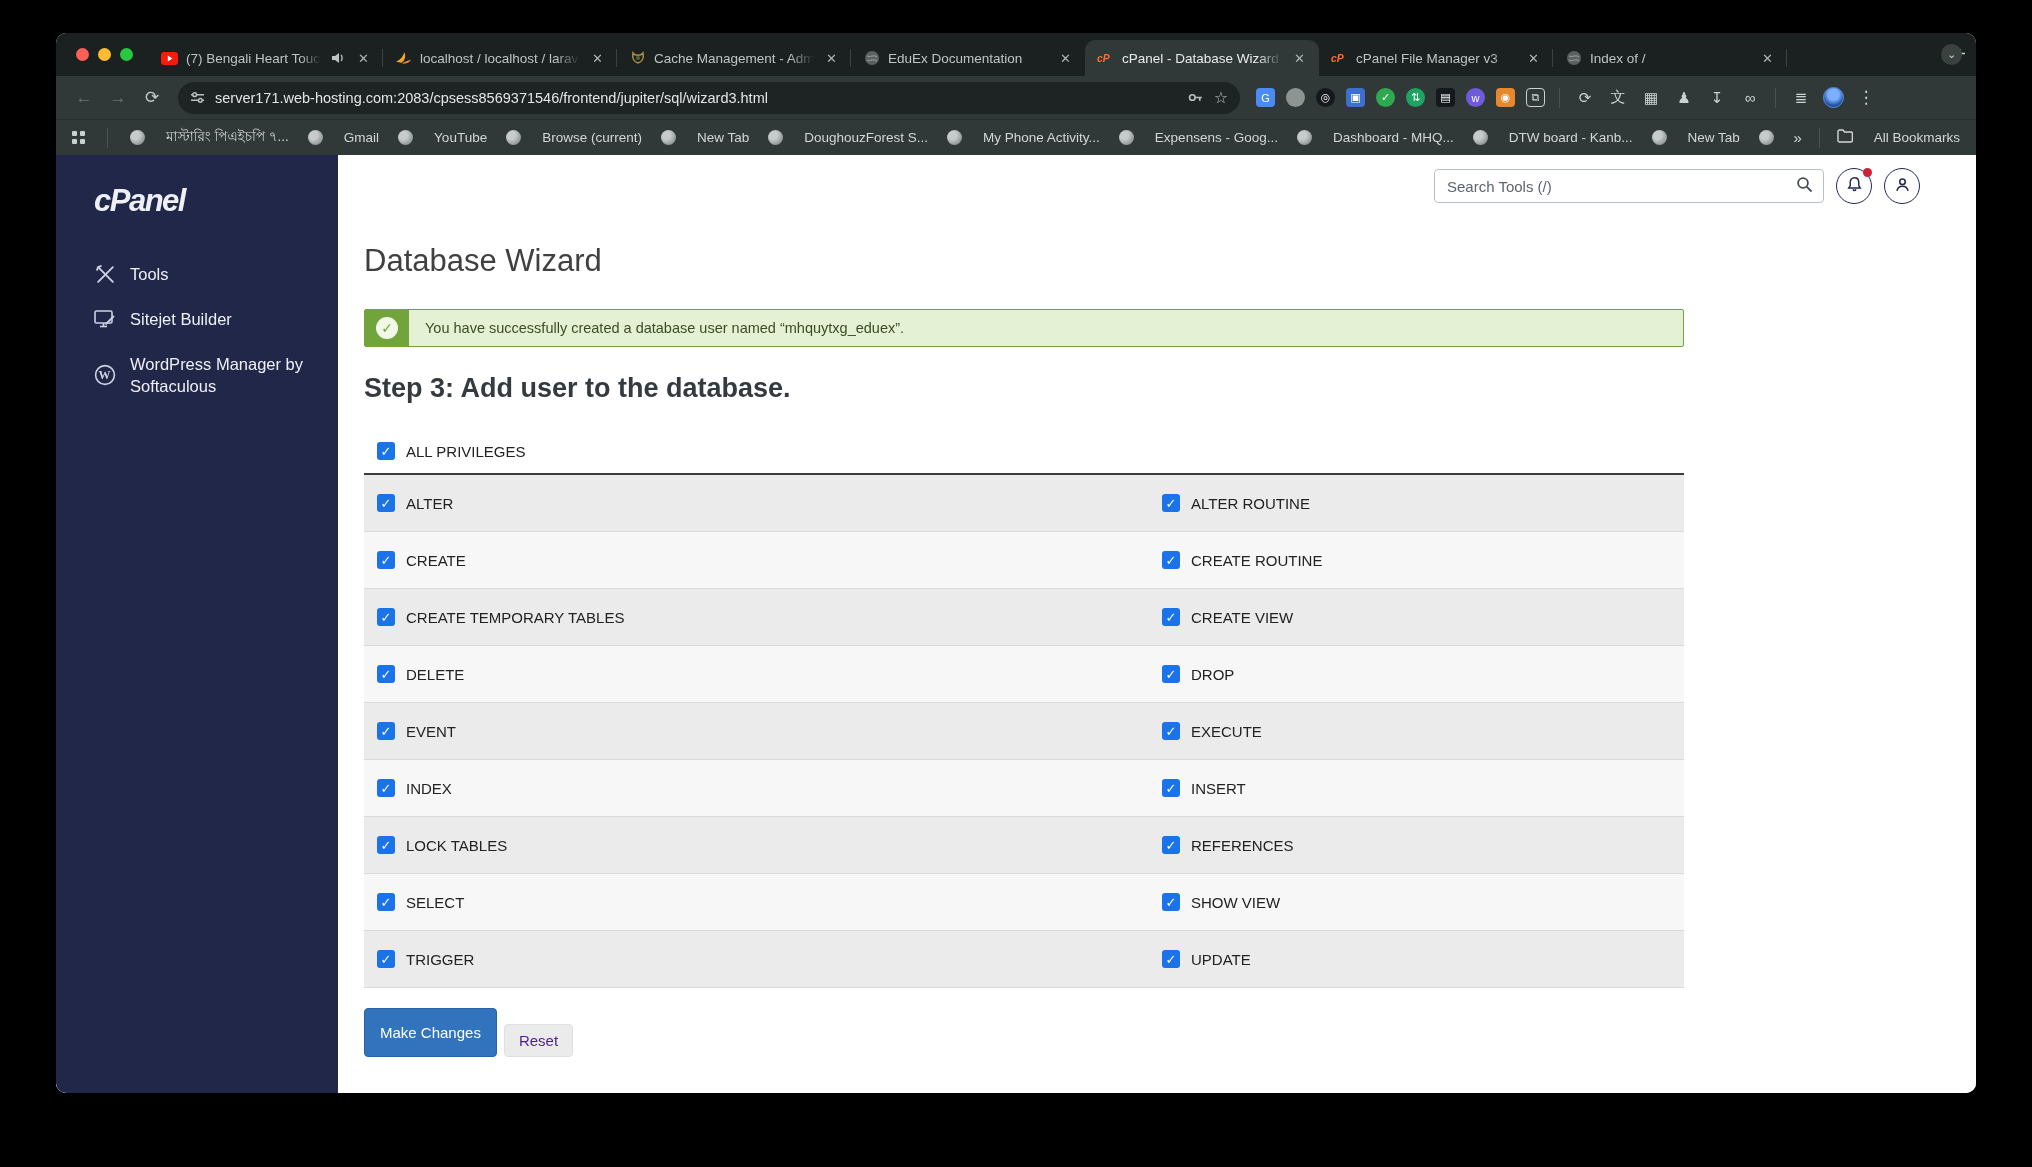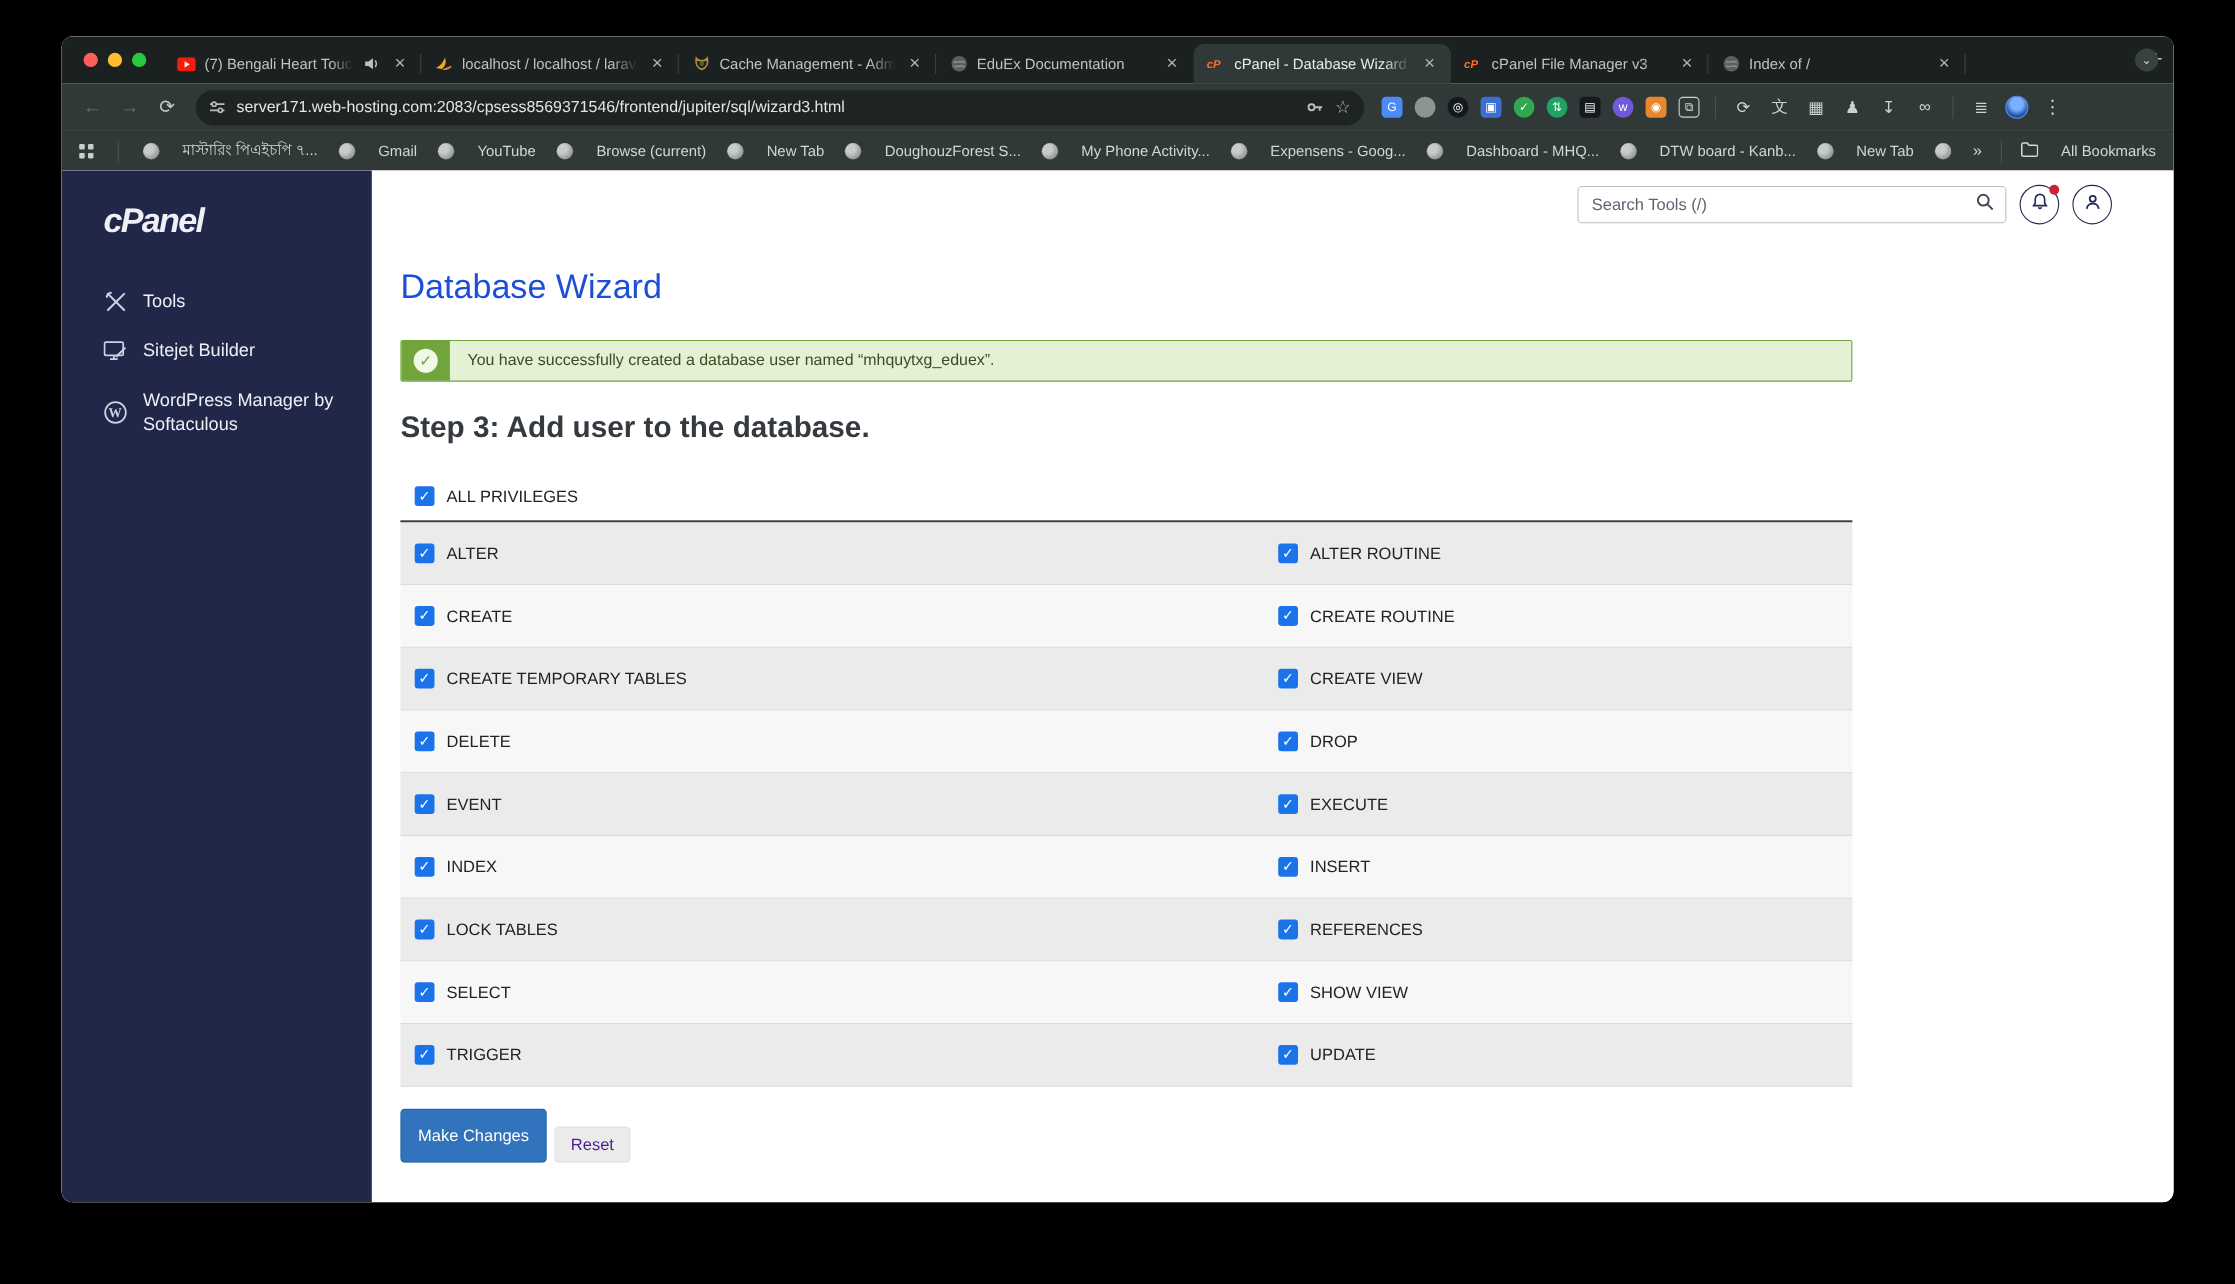--- a/index.html
+++ b/index.html
@@ -52,21 +52,21 @@
 
   .main { flex:1; display:flex; flex-direction:column; min-width:0; }
   .main-header { height:62px; display:flex; align-items:center; justify-content:flex-end; gap:12px; padding-right:56px; flex-shrink:0; }
   .search-wrap { width:390px; height:34px; border:1px solid #b9bfca; border-radius:4px; display:flex; align-items:center; padding:0 10px 0 12px; color:#5d6470; }
   .search-wrap input { border:none; outline:none; flex:1; font-size:15px; color:#444; background:transparent; font-family:inherit; }
   .search-wrap input::placeholder { color:#5d6470; }
   .hdr-circle { width:36px; height:36px; border-radius:50%; border:1.5px solid #232a52; display:flex; align-items:center; justify-content:center; color:#232a52; position:relative; flex-shrink:0; }
   .notif-dot { position:absolute; top:-1px; right:-1px; width:9px; height:9px; border-radius:50%; background:#cc2139; }
 
   .content { padding:0 0 0 26px; overflow:hidden; }
-  .page-title { font-size:31px; color:#1d4ed8; font-weight:400; margin:26px 0 30px; }
+  .page-title { font-size:31px; color:#404040; font-weight:400; margin:26px 0 30px; }
   .alert-success { width:1320px; min-height:38px; border:1px solid #71a53c; background:#e4f1d4; display:flex; align-items:stretch; border-radius:2px; }
   .alert-strip { width:44px; background:#71a53c; display:flex; align-items:center; justify-content:center; flex-shrink:0; }
   .alert-check { width:22px; height:22px; border-radius:50%; background:#f1f8e7; color:#71a53c; font-weight:700; font-size:14px; display:flex; align-items:center; justify-content:center; }
   .alert-text { font-size:14.5px; color:#3a4d22; display:flex; align-items:center; padding:0 16px; }
   .step-heading { font-size:27px; font-weight:700; color:#343a40; margin:26px 0 14px; }
   .kv-line { font-size:14.5px; color:#333; line-height:20px; }
   .kv-line b { font-weight:700; }
 
   .allpriv { display:flex; align-items:center; gap:11px; margin:38px 0 0 13px; font-size:15px; color:#222; }
   .cbx { width:18px; height:18px; border-radius:3px; background:#1a73e8; color:#fff; font-size:13px; font-weight:700; display:flex; align-items:center; justify-content:center; flex-shrink:0; cursor:pointer; }

